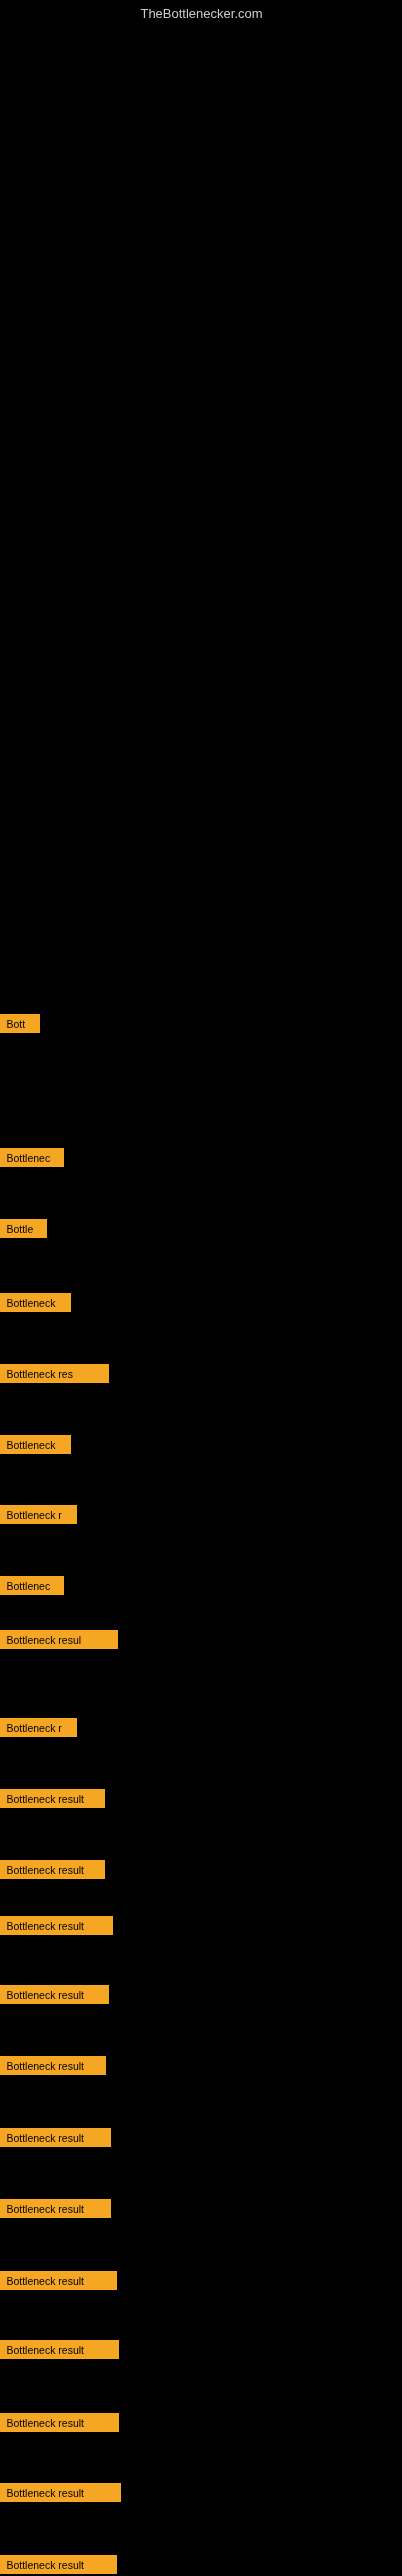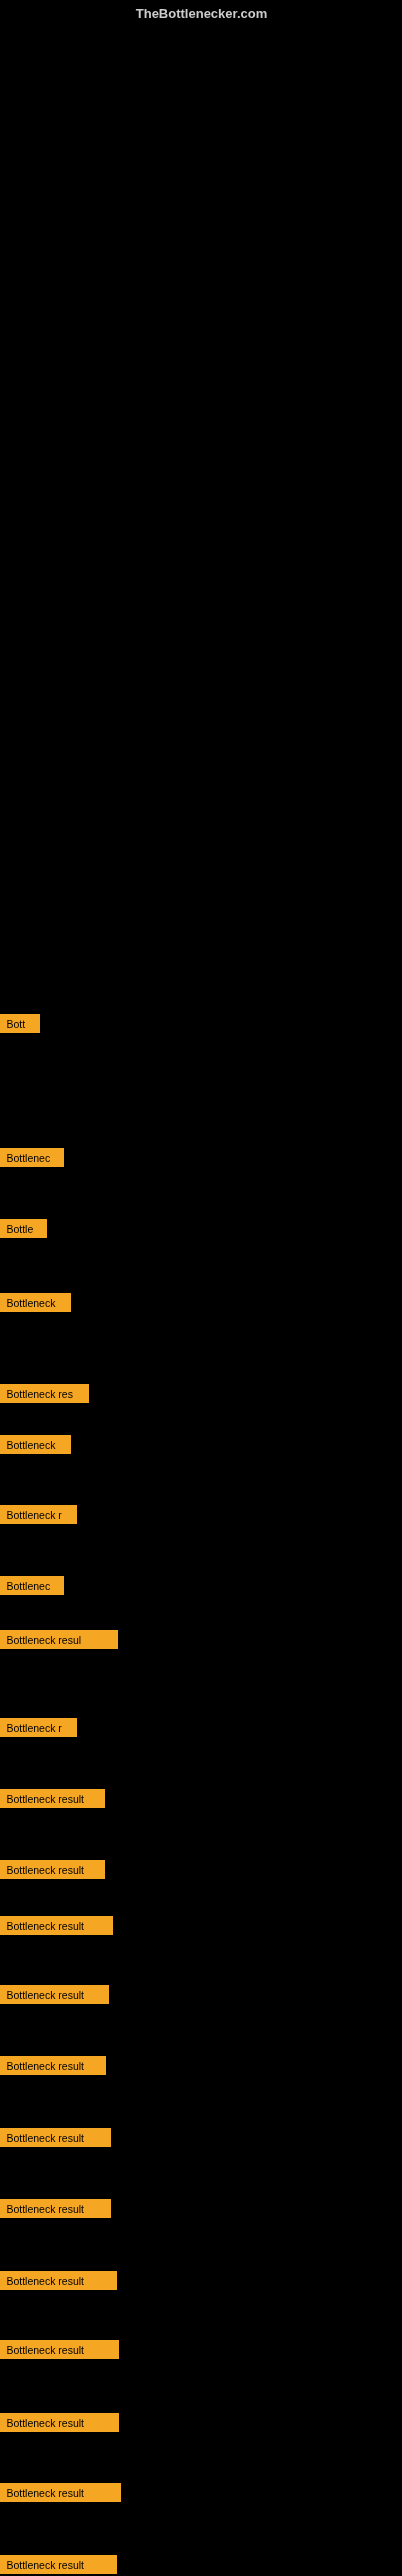--- a/index.html
+++ b/index.html
@@ -14,21 +14,21 @@
       min-height: 2576px;
       font-family: Arial, sans-serif;
       position: relative;
     }
 
     .site-title {
       color: #cccccc;
       font-size: 13px;
       text-align: center;
       padding-top: 6.4px;
-      font-weight: bold;
+      font-weight: normal;
     }
 
     .bottleneck-item {
       background-color: #f5a623;
       color: #000000;
       font-size: 10.5px;
       padding: 3.2px 6.4px;
       margin: 0 0 1.6px 0;
       display: inline-block;
       white-space: nowrap;
@@ -44,21 +44,21 @@
 </head>
 <body>
 
 <div class="site-title">TheBottlenecker.com</div>
 
 <div class="items-container">
 <div class="bottleneck-item" style="top: 993px; width: 40px;">Bott</div>
     <div class="bottleneck-item" style="top: 1127px; width: 64px;">Bottlenec</div>
     <div class="bottleneck-item" style="top: 1198px; width: 47px;">Bottle</div>
     <div class="bottleneck-item" style="top: 1272px; width: 71px;">Bottleneck</div>
-    <div class="bottleneck-item" style="top: 1343px; width: 89px; margin-top: 20px;">Bottleneck res</div>
+    <div class="bottleneck-item" style="top: 1343px; width: 109px;">Bottleneck res</div>
     <div class="bottleneck-item" style="top: 1414px; width: 71px;">Bottleneck</div>
     <div class="bottleneck-item" style="top: 1484px; width: 77px;">Bottleneck r</div>
     <div class="bottleneck-item" style="top: 1555px; width: 64px;">Bottlenec</div>
     <div class="bottleneck-item" style="top: 1609px; width: 118px;">Bottleneck resul</div>
     <div class="bottleneck-item" style="top: 1697px; width: 77px;">Bottleneck r</div>
     <div class="bottleneck-item" style="top: 1768px; width: 105px;">Bottleneck result</div>
     <div class="bottleneck-item" style="top: 1839px; width: 105px;">Bottleneck result</div>
     <div class="bottleneck-item" style="top: 1895px; width: 113px;">Bottleneck result</div>
     <div class="bottleneck-item" style="top: 1964px; width: 109px;">Bottleneck result</div>
     <div class="bottleneck-item" style="top: 2035px; width: 106px;">Bottleneck result</div>

